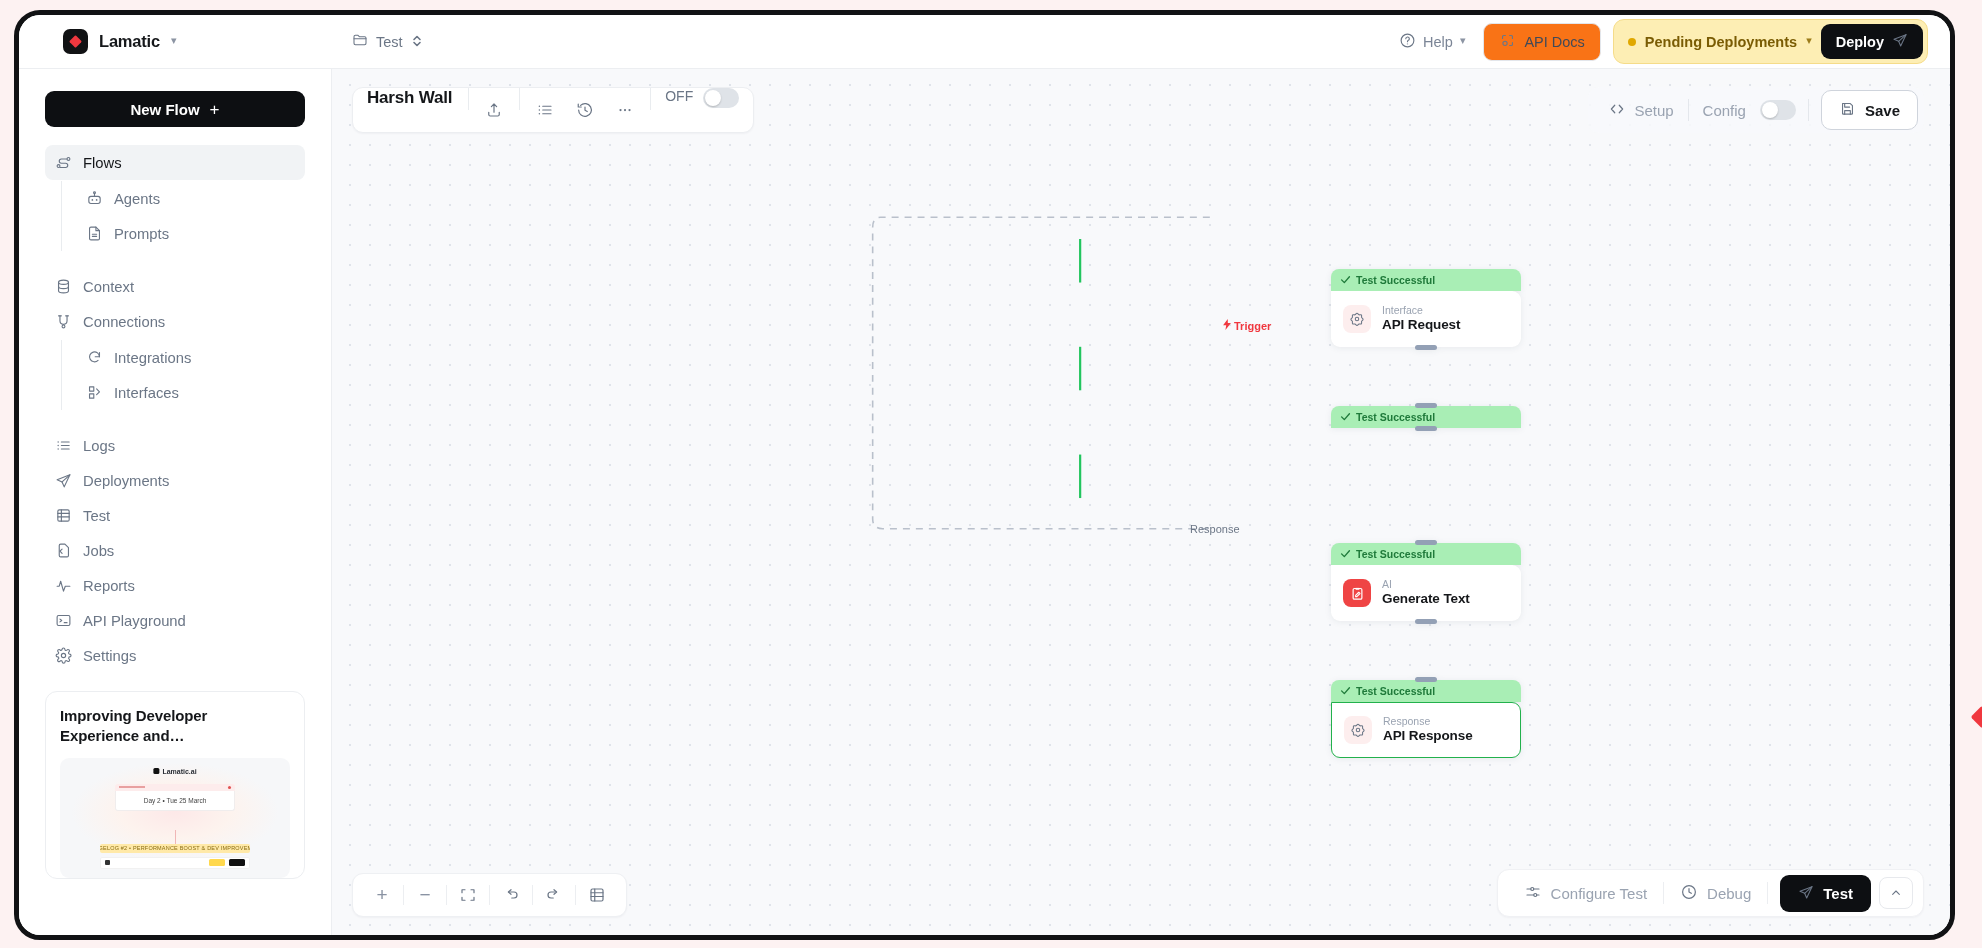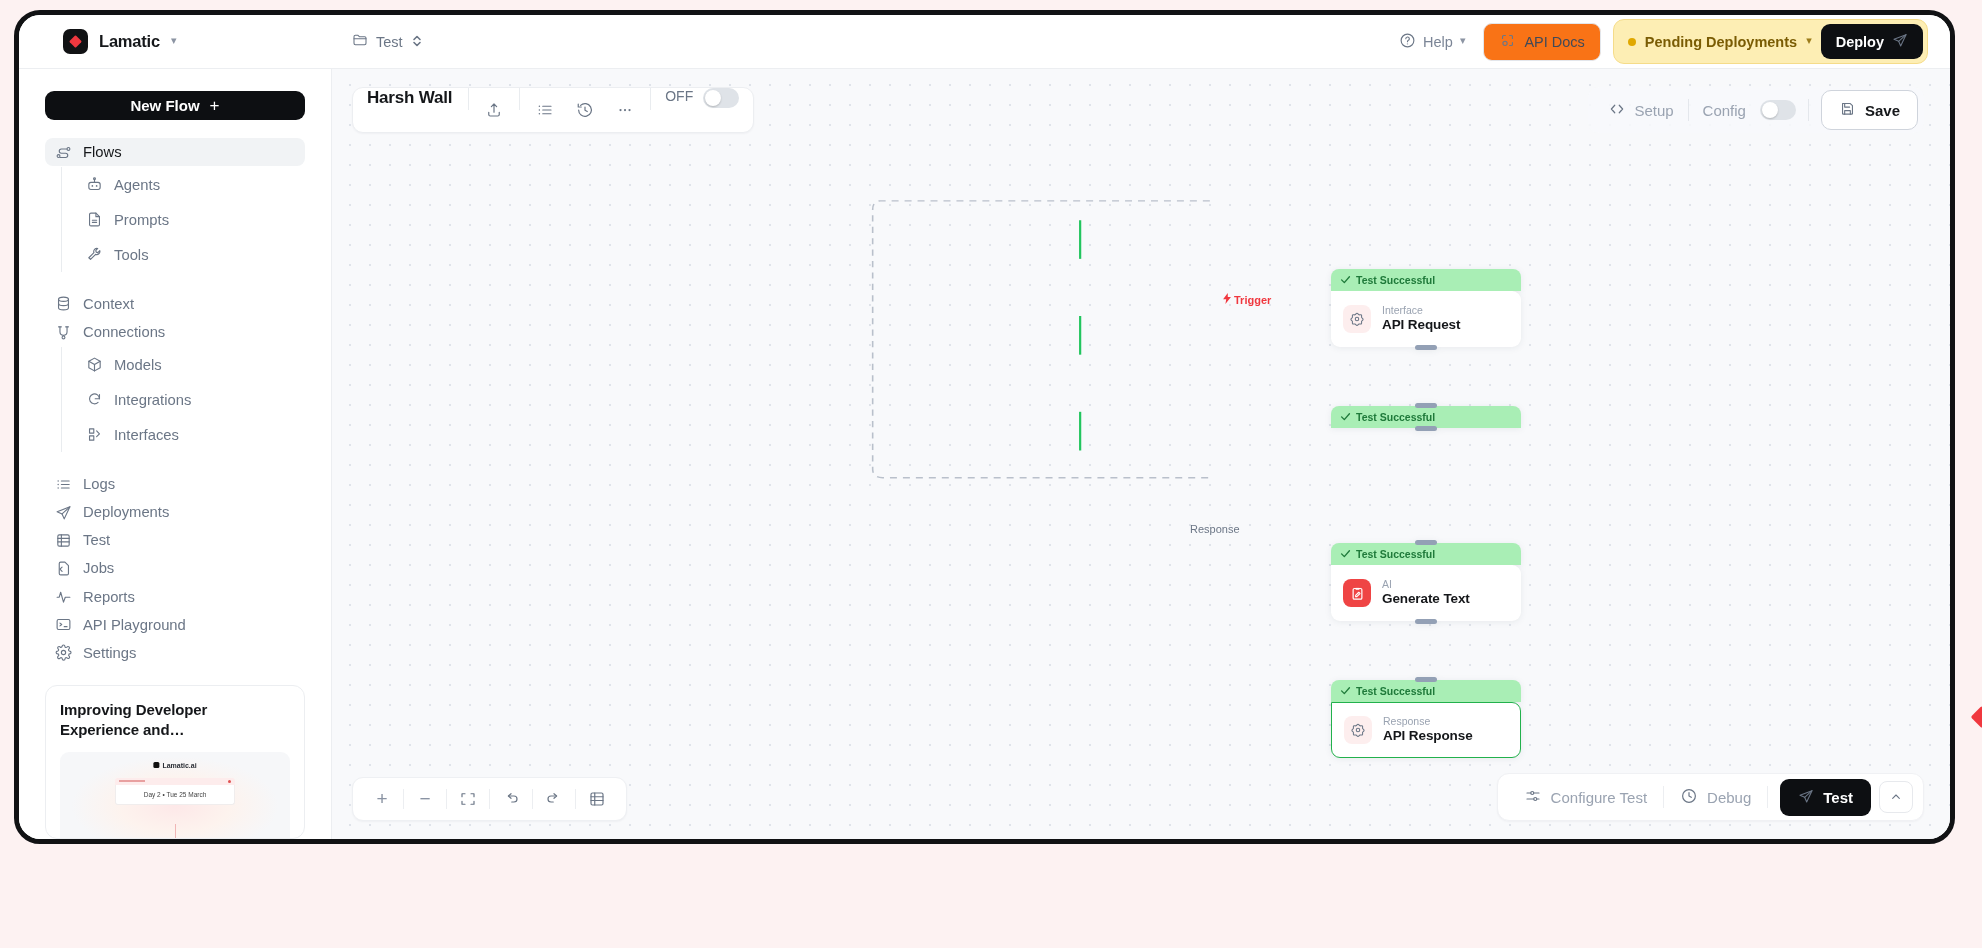--- a/index.html
+++ b/index.html
@@ -7,21 +7,21 @@
     width: 1982px; height: 948px;
     background: #fdf2f2;
     font-family: "Liberation Sans", sans-serif;
     overflow: hidden;
   }
 
   
   #app-frame {
     position: absolute;
     left: 14px; top: 10px;
-    width: 1941px; height: 834px;
+    width: 1941px; height: 930px;
     background: #ffffff;
     border: 5px solid #111214;
     border-radius: 26px;
     overflow: hidden;
     display: flex;
     flex-direction: column;
   }
 
   
   #top-header {
@@ -497,28 +497,20 @@
         </div>
         <div class="nav-item">
           <span class="ico">
             <svg width="17" height="17" viewBox="0 0 24 24">
                 <path class="ct" stroke="#6b7686" d="M14 3H7a2 2 0 0 0-2 2v14a2 2 0 0 0 2 2h10a2 2 0 0 0 2-2V8z"></path>
                 <path class="ct" stroke="#6b7686" d="M14 3v5h5M9 13h6M9 16h6"></path>
               </svg>
           </span>
           <span>Prompts</span>
         </div>
-        <div class="nav-item">
-          <span class="ico">
-            <svg width="17" height="17" viewBox="0 0 24 24">
-                <path class="ct" stroke="#6b7686" d="M16.5 3.5a4.5 4.5 0 0 0-5.3 5.9L4 16.6 6.4 19l7.2-7.2a4.5 4.5 0 0 0 5.9-5.3l-2.8 2.8-2.3-.6-.6-2.3z"></path>
-              </svg>
-          </span>
-          <span>Tools</span>
-        </div>
       </div>
 
       <div class="nav-sep"></div>
 
       <div class="nav-item">
         <span class="ico">
           <svg width="17" height="17" viewBox="0 0 24 24">
               <ellipse class="ct" stroke="#6b7686" cx="12" cy="6" rx="7" ry="3"></ellipse>
               <path class="ct" stroke="#6b7686" d="M5 6v12c0 1.7 3.1 3 7 3s7-1.3 7-3V6"></path>
               <path class="ct" stroke="#6b7686" d="M5 12c0 1.7 3.1 3 7 3s7-1.3 7-3"></path>
@@ -531,29 +523,20 @@
         <span class="ico">
           <svg width="17" height="17" viewBox="0 0 24 24">
               <path class="ct" stroke="#6b7686" d="M7 4v7a5 5 0 0 0 10 0V4"></path>
               <path class="ct" stroke="#6b7686" d="M5 4h4M15 4h4"></path>
               <circle class="ct" stroke="#6b7686" cx="12" cy="19" r="2"></circle>
             </svg>
         </span>
         <span>Connections</span>
       </div>
       <div class="sub-nav">
-        <div class="nav-item">
-          <span class="ico">
-            <svg width="17" height="17" viewBox="0 0 24 24">
-                <path class="ct" stroke="#6b7686" d="M12 3l8 4.5v9L12 21l-8-4.5v-9z"></path>
-                <path class="ct" stroke="#6b7686" d="M12 12l8-4.5M12 12v9M12 12L4 7.5"></path>
-              </svg>
-          </span>
-          <span>Models</span>
-        </div>
         <div class="nav-item">
           <span class="ico">
             <svg width="17" height="17" viewBox="0 0 24 24">
                 <path class="ct" stroke="#6b7686" d="M19 11a7 7 0 1 0-2 5"></path>
                 <path class="ct" stroke="#6b7686" d="M19 5v6h-6"></path>
               </svg>
           </span>
           <span>Integrations</span>
         </div>
         <div class="nav-item">
@@ -733,21 +716,21 @@
       <div id="flow-graph">
         <svg id="flow-svg" viewBox="0 0 1622 876" preserveAspectRatio="none">
 
           <path d="M 880 150 L 550 150 Q 542 150 542 160 L 542 455 Q 542 465 552 465 L 880 465" fill="none" stroke="#b9c0cb" stroke-width="1.6" stroke-dasharray="7 6"></path>
 
           <path d="M 750 172 L 750 216" stroke="#22c55e" stroke-width="2.2" fill="none"></path>
           <path d="M 750 281 L 750 325" stroke="#22c55e" stroke-width="2.2" fill="none"></path>
           <path d="M 750 390 L 750 434" stroke="#22c55e" stroke-width="2.2" fill="none"></path>
         </svg>
 
-        <div class="trigger-label" style="left: 890px; top: 224px;">
+        <div class="trigger-label" style="left: 890px; top: 250px;">
           <span>
             <svg width="10" height="11" viewBox="0 0 12 14">
                 <path fill="#f0383f" d="M7 0 1 8h4l-1 6 7-9H7z"></path>
               </svg>
           </span>
           <span>Trigger</span>
         </div>
 
         <div class="resp-label" style="left: 858px; top: 454px;">Response</div>
 

